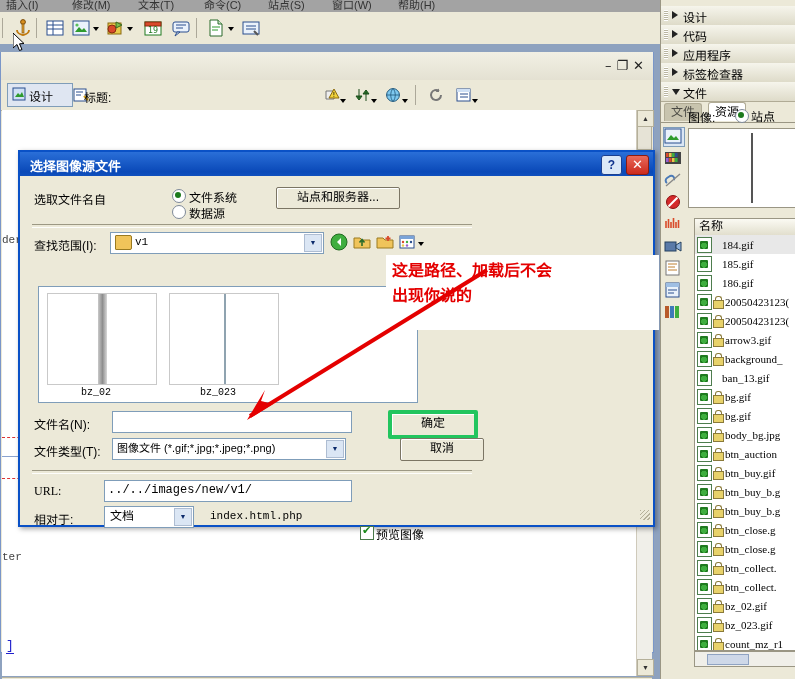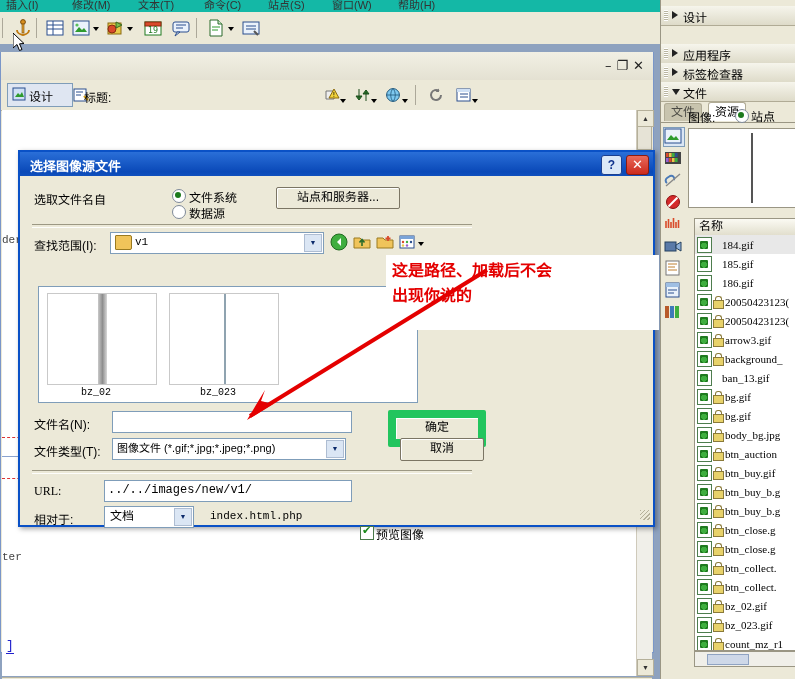--- a/index.html
+++ b/index.html
@@ -3,21 +3,21 @@
 <meta charset="utf-8">
 <style>
   html,body{margin:0;padding:0;}
   body{
     width:795px;height:679px;overflow:hidden;position:relative;
     font-family:"Liberation Sans","DejaVu Sans",sans-serif;
     font-size:12px;color:#000;background:#ffffff;
   }
   .abs{position:absolute;}
   
-  #app-menubar{left:0;top:0;width:660px;height:12px;background:#14b8a6;overflow:hidden;}
+  #app-menubar{left:0;top:0;width:660px;height:12px;background:#a3a3a3;overflow:hidden;}
   #app-menubar .mi{position:absolute;top:-4px;font-size:11px;color:#333;white-space:nowrap;}
   #app-toolbar{left:0;top:12px;width:660px;height:32px;background:#ece9d8;border-bottom:1px solid #b5b09a;}
   #app-toolbar .tb{position:absolute;top:5px;width:22px;height:22px;border:1px solid transparent;}
   .tbicon{width:20px;height:20px;display:block;}
   .sep{position:absolute;top:6px;width:1px;height:20px;background:#aca899;}
   .caret{position:absolute;top:15px;width:0;height:0;border-left:3px solid transparent;border-right:3px solid transparent;border-top:4px solid #000;}
   
   #workspace{left:0;top:44px;width:660px;height:635px;background:#8ea2bf;}
   
   #doc-window{left:0;top:52px;width:652px;height:600px;background:#ece9d8;border:1px solid #7a96c8;border-top:none;}
@@ -53,21 +53,21 @@
   #dlg-close{position:absolute;right:4px;top:3px;width:21px;height:18px;
      background:linear-gradient(#e96a5a,#cc2a1d);border:1px solid #8c1b10;border-radius:3px;
      color:#fff;font-weight:bold;font-size:13px;text-align:center;line-height:17px;}
   #dlg-body{left:0;top:24px;width:633px;height:347px;background:#ece9d8;}
   .grv{position:absolute;height:2px;border-top:1px solid #9c9884;border-bottom:1px solid #fdfdfb;}
   .lbl{position:absolute;font-size:12px;color:#000;}
   .radio{position:absolute;width:12px;height:12px;border-radius:50%;border:1px solid #7f8a99;background:#fff;}
   .radio.on::after{content:"";position:absolute;left:2px;top:2px;width:6px;height:6px;border-radius:50%;background:#1c7a1c;}
   .btn{position:absolute;background:#ece9d8;border:1px solid #7b7564;border-radius:2px;
        font-size:12px;text-align:center;box-shadow:inset 1px 1px 0 #fff;}
-  .btn.def{border:8px solid #22c55e;}
+  .btn.def{border:4px solid #22c55e;}
   .tfield{position:absolute;background:#fff;border:1px solid #7f9db9;font-size:12px;
           font-family:"Liberation Mono","DejaVu Sans Mono",monospace;padding:1px 3px;
           line-height:17px;overflow:hidden;white-space:nowrap;}
   .combo{position:absolute;background:#fff;border:1px solid #7f9db9;font-size:12px;line-height:18px;}
   .combo .arrow{position:absolute;right:1px;top:1px;width:16px;height:16px;background:#dbe6f4;
       border:1px solid #aebdd2;display:flex;align-items:center;justify-content:center;font-size:7px;color:#0b2a6b;}
   #file-list{position:absolute;left:18px;top:110px;width:378px;height:115px;background:#fff;border:1px solid #7f9db9;}
   .thumbcell{position:absolute;top:6px;width:98px;}
   .thumbbox{width:108px;height:90px;border:1px solid #c9c9c9;background:#fff;position:relative;overflow:hidden;}
   .thumbname{margin-top:2px;text-align:center;font-family:"Liberation Mono","DejaVu Sans Mono",monospace;font-size:10px;}
@@ -403,20 +403,25 @@
   <polygon points="52,152 78,136 66,133 70,122" fill="#e40000"></polygon>
 </svg>
 
 <div class="abs" id="right-panel">
 
   <div class="collapsed-bar" style="top:6px">
     <span class="cb-grip"></span>
     <span class="cb-tri right"></span>
     <span class="cb-label">设计</span>
   </div>
+  <div class="collapsed-bar" style="top:25px">
+    <span class="cb-grip"></span>
+    <span class="cb-tri right"></span>
+    <span class="cb-label">代码</span>
+  </div>
   <div class="collapsed-bar" style="top:44px">
     <span class="cb-grip"></span>
     <span class="cb-tri right"></span>
     <span class="cb-label">应用程序</span>
   </div>
   <div class="collapsed-bar" style="top:63px">
     <span class="cb-grip"></span>
     <span class="cb-tri right"></span>
     <span class="cb-label">标签检查器</span>
   </div>

